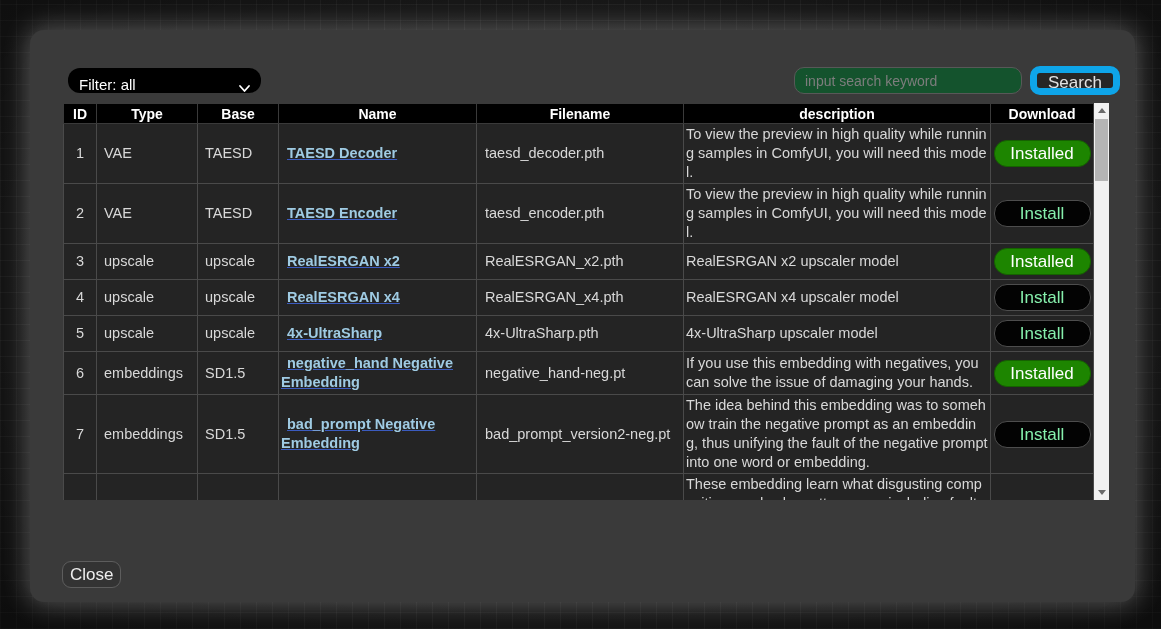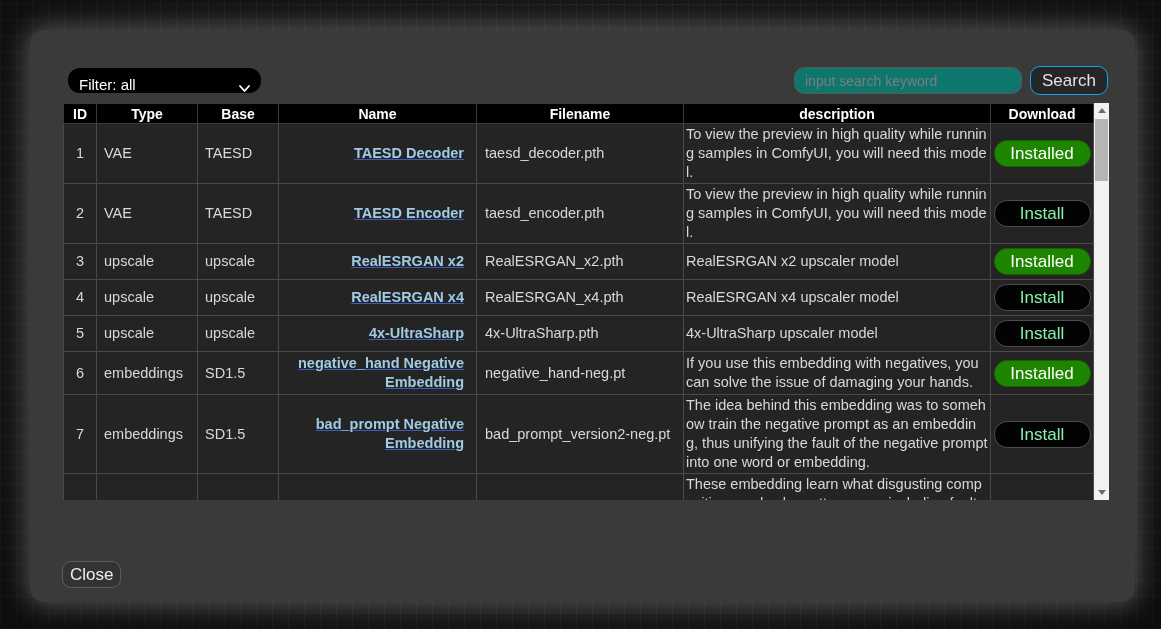--- a/index.html
+++ b/index.html
@@ -21,47 +21,47 @@
   
   .filter-select {
     position:absolute; left:38px; top:38px; width:193px; height:25px;
     background:#000; border-radius:12px; color:#fff;
     display:flex; align-items:flex-end; padding:0 10px 0 11px;
     font-size:15px; cursor:pointer;
   }
   .filter-select .chev { margin-left:auto; display:flex; }
   .search-input {
     position:absolute; left:764px; top:37px; width:228px; height:27px;
-    background:#0f766e; border:1px solid #585858; border-radius:10px;
+    background:#14532d; border:1px solid #585858; border-radius:10px;
     color:#ddd; font-size:14px; padding:0 10px; outline:none;
     font-family:"Liberation Sans","DejaVu Sans",sans-serif;
   }
   .search-input::placeholder { color:#7d7d7d; }
   .search-btn {
     position:absolute; left:1000px; top:36px; height:29px; padding:0 11px;
-    background:#262626; border:1px solid #0ea5e9; border-radius:10px;
+    background:#262626; border:7px solid #0ea5e9; border-radius:10px;
     color:#e2e2e2; font-size:17px; cursor:pointer;
     font-family:"Liberation Sans","DejaVu Sans",sans-serif;
   }
   
   .table-wrap {
     position:absolute; left:33px; top:73px; width:1031px; height:397px;
     overflow:hidden; background:#242424;
   }
   table { border-collapse:collapse; table-layout:fixed; width:1030px; }
   th {
     background:#000; color:#fff; font-weight:bold; font-size:14px;
     height:20px; text-align:center; border:1px solid #3a3a3a; padding:0;margin-left:44px;
   }
   td {
     background:#242424; color:#d8d8d8; font-size:14.5px; line-height:19px;
     border:1px solid #4a4a4a; vertical-align:middle; padding:8px 7px;
   }
   td.c-id { text-align:center; padding:8px 2px; }
-  td.c-name { padding:2px 12px; text-indent:6px;text-align:right; }
+  td.c-name { padding:2px 2px; text-indent:6px; }
   td.c-filename { padding:8px 8px; }
   td.c-desc { padding:1px 2px; word-break:break-all; }
   td.c-dl { padding:2px 2px; text-align:center; }
   a.model-link {
     color:#9fcbe3; font-weight:bold; text-decoration:underline;
     text-decoration-color:#3b5bbf; cursor:pointer;
   }
   .btn-dl {
     display:inline-block; width:97px; height:27px; line-height:25px;
     border-radius:13px; font-size:17px; text-align:center; cursor:pointer;

